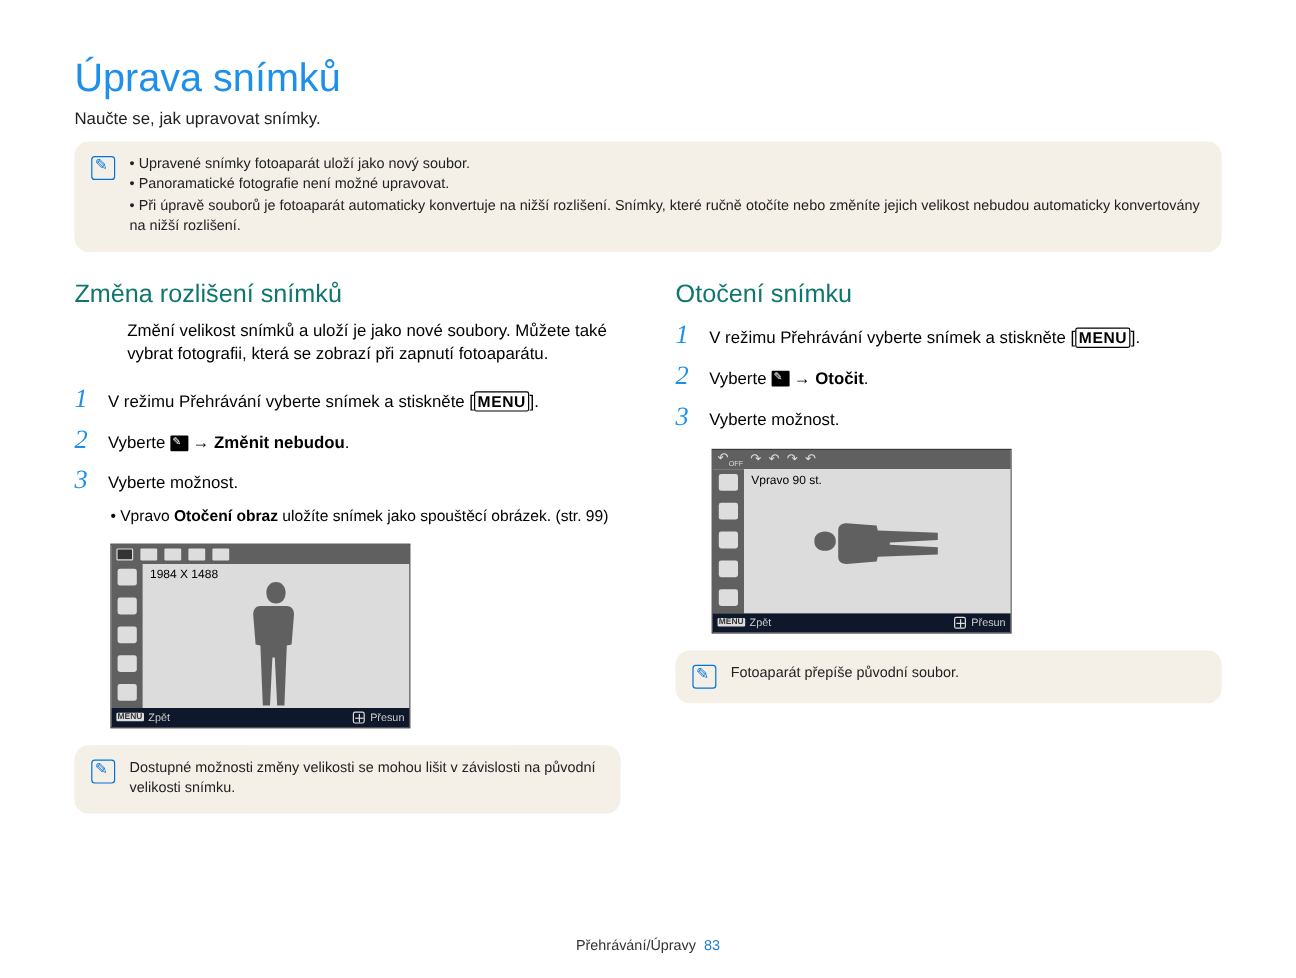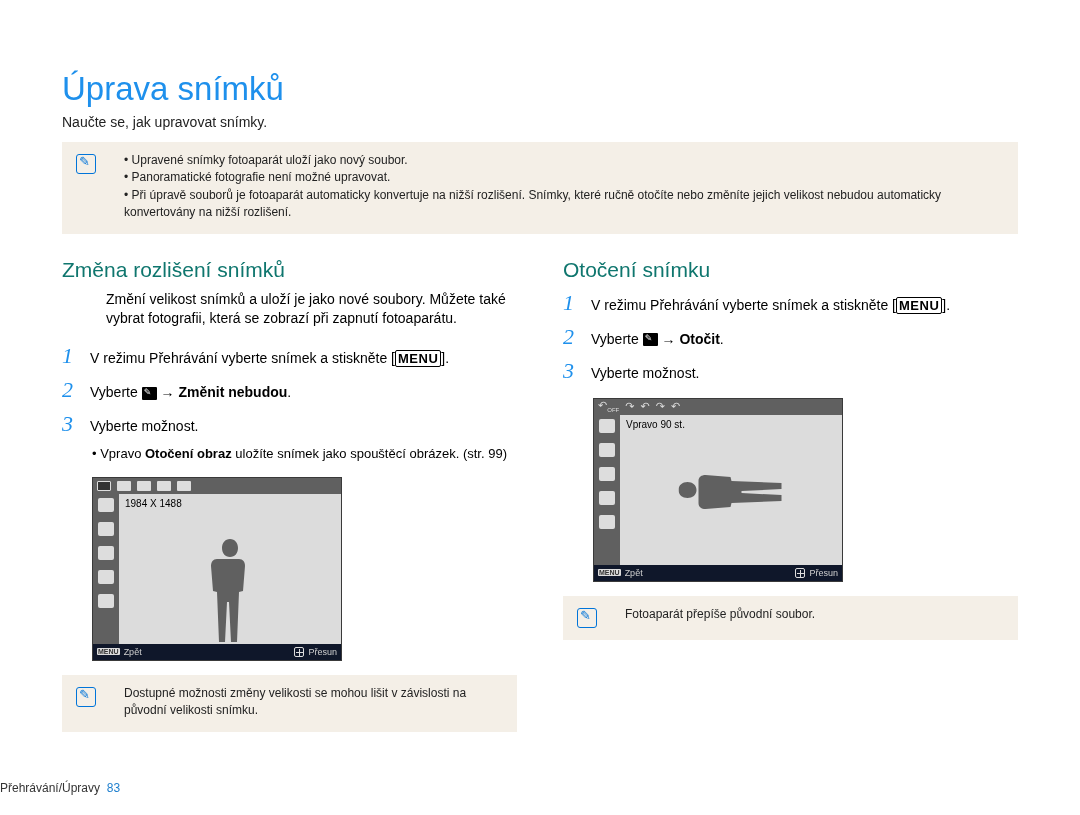--- a/index.html
+++ b/index.html
@@ -10,33 +10,32 @@
     height: 815px;
     padding: 46px 62px 0 62px;
     position: relative;
     color: #000;
   }
   .page-title {
     font-size: 33px;
     color: #1e90ec;
     font-weight: 500;
     margin-bottom: 6px;
-    margin-top: 24px;
   }
   .page-subtitle {
     font-size: 14px;
     color: #222;
     margin-bottom: 12px;
   }
   .note-box {
     background: #f4efe7;
-    border-radius: 0;
+    border-radius: 12px;
     padding: 10px 14px 12px 14px;
     display: flex;
-    gap: 28px;
+    gap: 12px;
     margin-bottom: 24px;
   }
   .note-icon {
     width: 20px;
     height: 20px;
     flex-shrink: 0;
     border: 1.5px solid #0074d9;
     border-radius: 3px;
     position: relative;
     margin-top: 2px;
@@ -143,21 +142,21 @@
     align-items:center;
     gap:6px;
     padding:0 4px;
   }
   .screen-top .ticon{
     display:inline-block;width:14px;height:10px;background:#ddd;border-radius:1px;
   }
   .screen-top .ticon.dark{background:#333;border:1px solid #ddd;}
   .screen-body {
     display: flex;
-    height: 150px;
+    height: 120px;
   }
   .screen-left {
     width: 26px;
     background: #606060;
     display: flex;
     flex-direction: column;
     align-items: center;
     padding-top:4px;
     gap:10px;
   }
@@ -211,21 +210,21 @@
   }
   .nav-mini::before,.nav-mini::after{content:"";position:absolute;background:#ddd;}
   .nav-mini::before{left:4px;top:1px;width:1px;height:7px;}
   .nav-mini::after{top:4px;left:1px;height:1px;width:7px;}
   .note-box.small ul li::before { content:""; }
   .note-box.small .plain { font-size: 12px; }
   .footer {
     position: absolute;
     bottom: 20px;
     left: 0; right: 0;
-    text-align: left;
+    text-align: center;
     font-size: 12px;
     color: #333;
   }
   .footer .pnum { color: #1e7fce; }
   
   .screen-top.rot .arrows{
     color:#ddd;font-size:11px;display:flex;gap:6px;align-items:center;
   }
 </style>
 </head>

